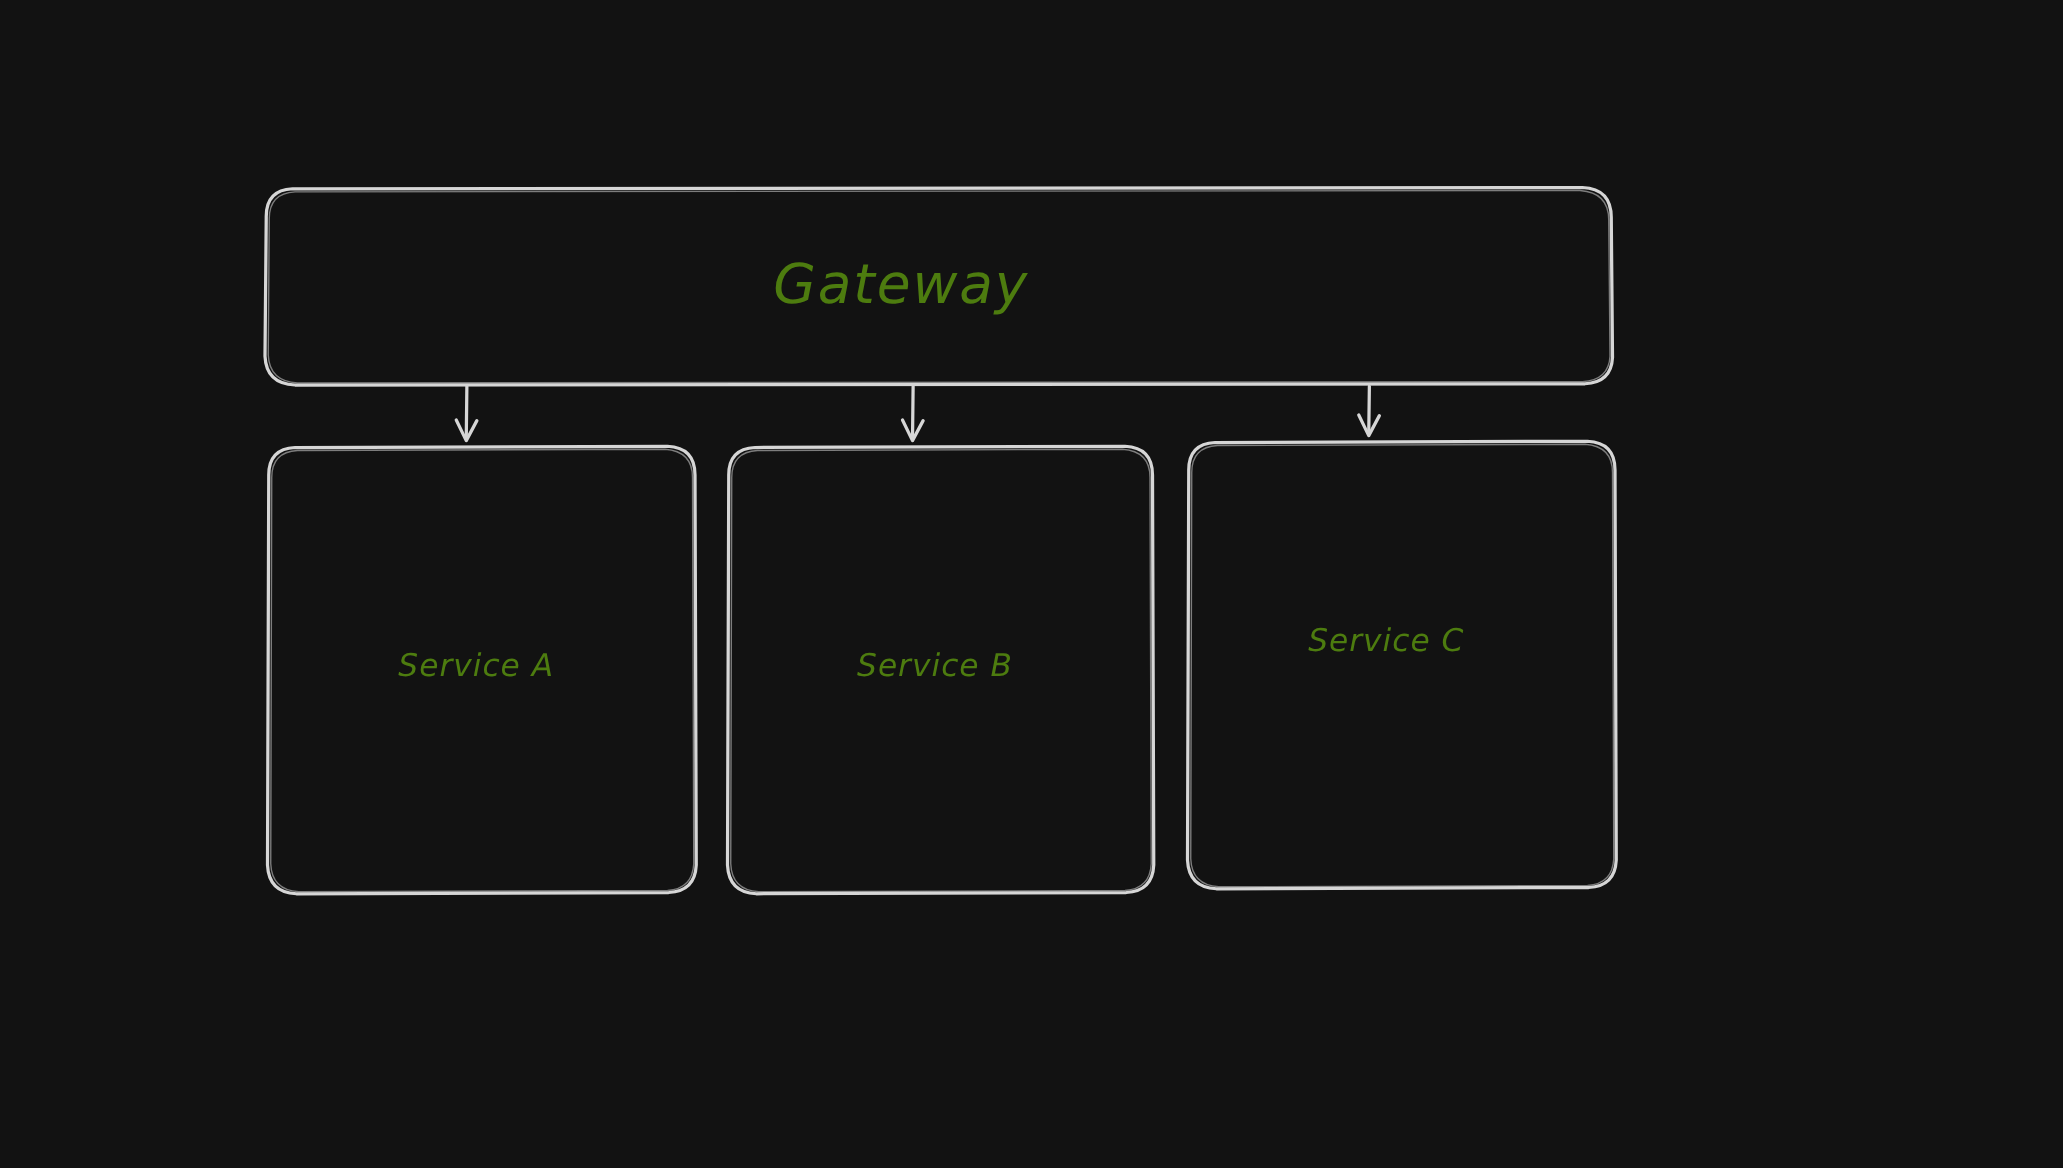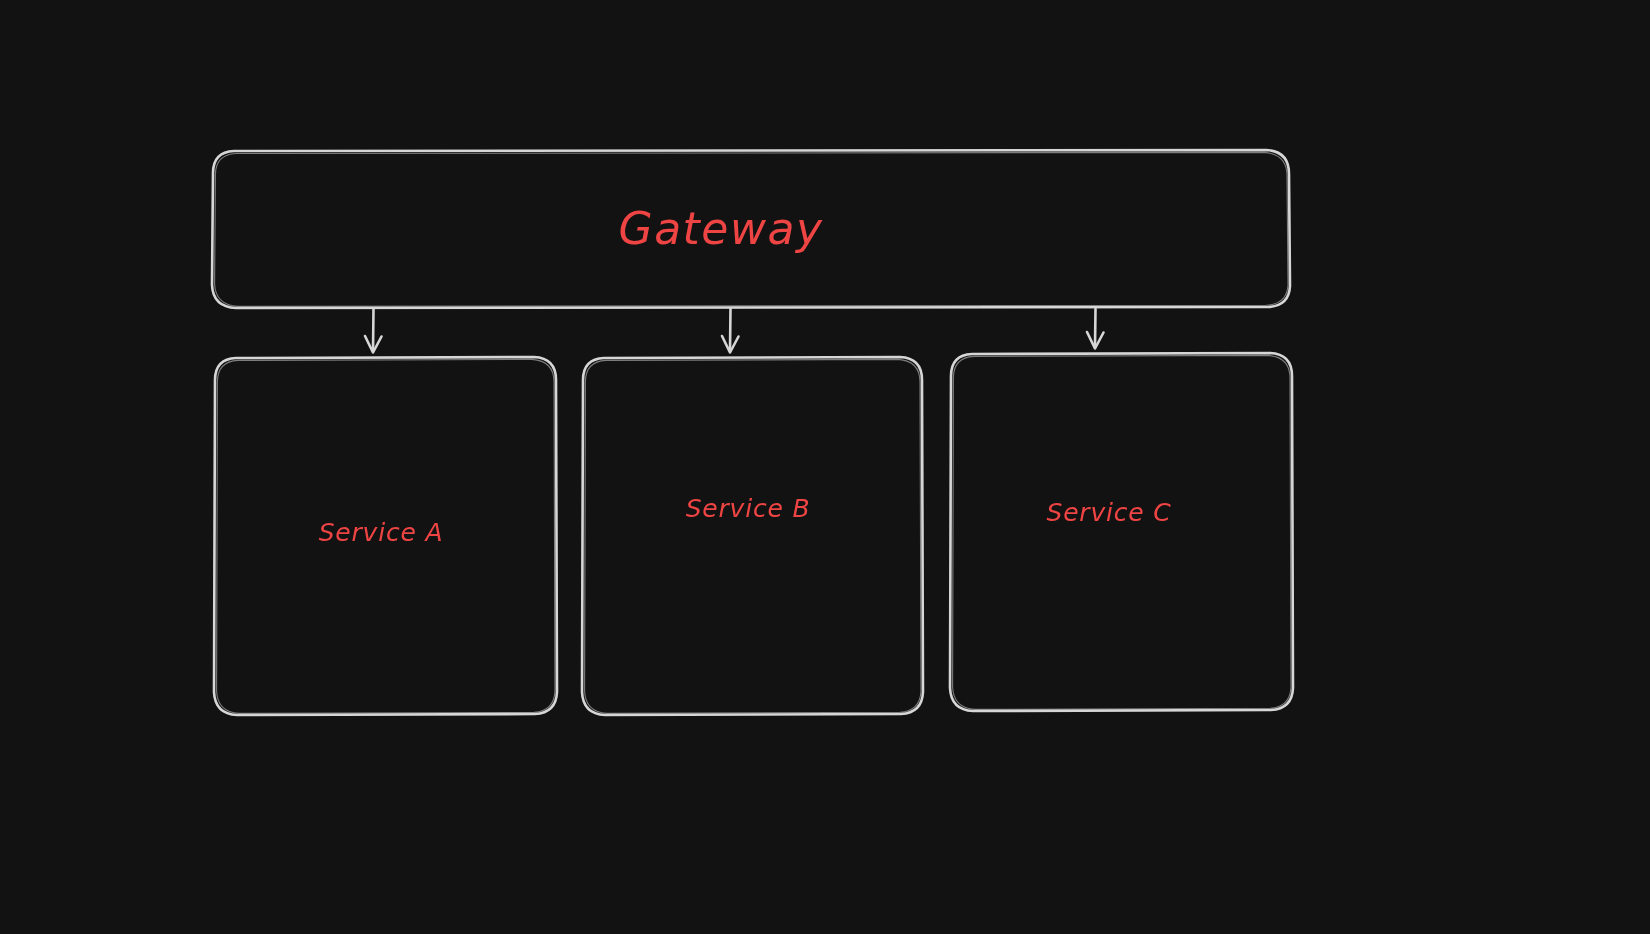--- a/index.html
+++ b/index.html
@@ -20,21 +20,21 @@
     background: #121212;
   }
   #scene {
     position: absolute;
     inset: 0;
     width: 1650px;
     height: 934px;
   }
   .node-label {
     position: absolute;
-    color: #ef4444;
+    color: #4d7c0f;
     font-family: "DejaVu Sans", "Liberation Sans", sans-serif;
     font-style: italic;
     font-weight: 400;
     letter-spacing: 0.5px;
     white-space: nowrap;
     text-align: center;
     transform: translate(-50%, -50%);
     user-select: none;
   }
   .label-gateway {
@@ -150,17 +150,17 @@
     <g>
       <path fill="none" stroke="#d6d6d6" stroke-width="2.6" stroke-linecap="round" d="M 1095.5 309 L 1095 347"></path>
       <path fill="none" stroke="#d6d6d6" stroke-width="2.6" stroke-linecap="round" stroke-linejoin="round" d="M 1087 332 L 1095 348.5 L 1103.5 332.5"></path>
     </g>
   </svg>
 
   <div class="node-label label-gateway" style="left:721px; top:228px;">Gateway</div>
 
   <div class="node-label label-service" style="left:381px; top:532px;">Service A</div>
 
-  <div class="node-label label-service" style="left:748px; top:508px;">Service B</div>
+  <div class="node-label label-service" style="left:748px; top:532px;">Service B</div>
 
   <div class="node-label label-service" style="left:1109px; top:512px;">Service C</div>
 
 </div>
 
 </body></html>

